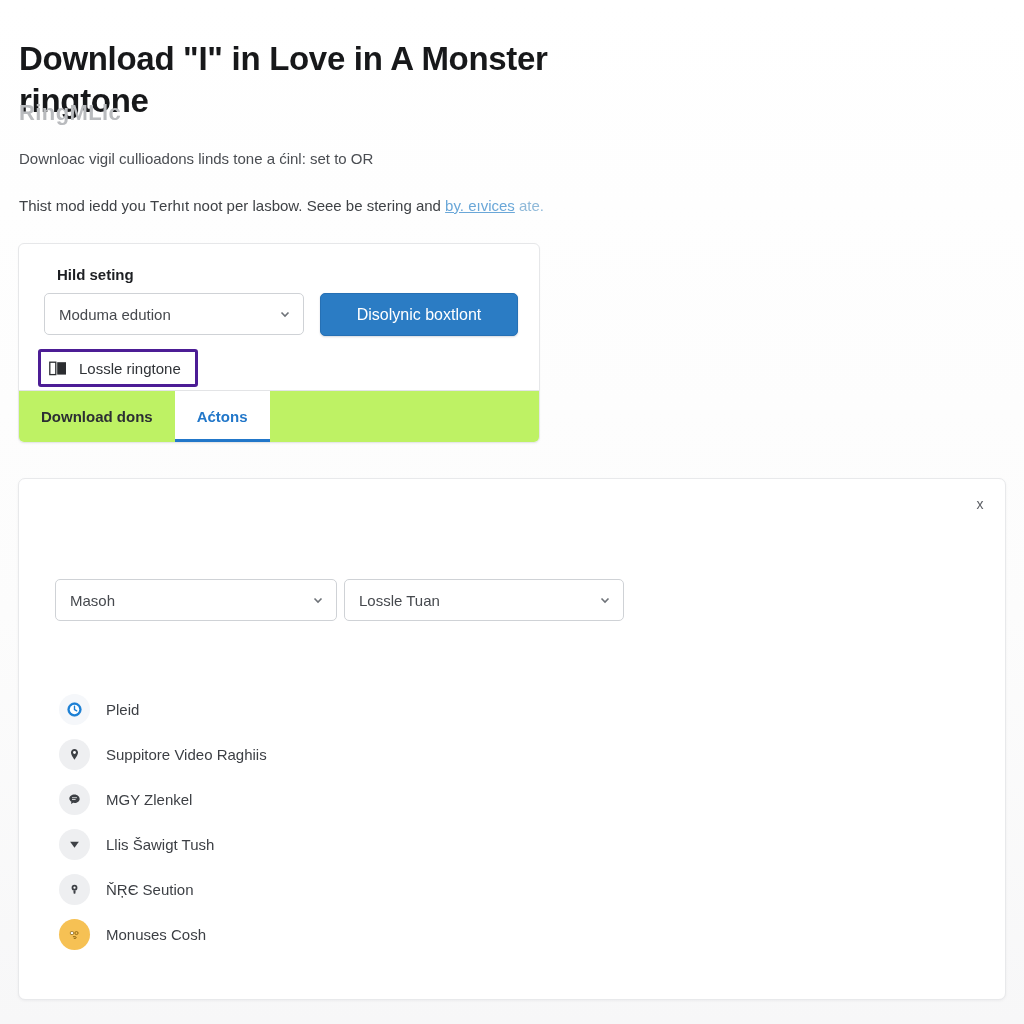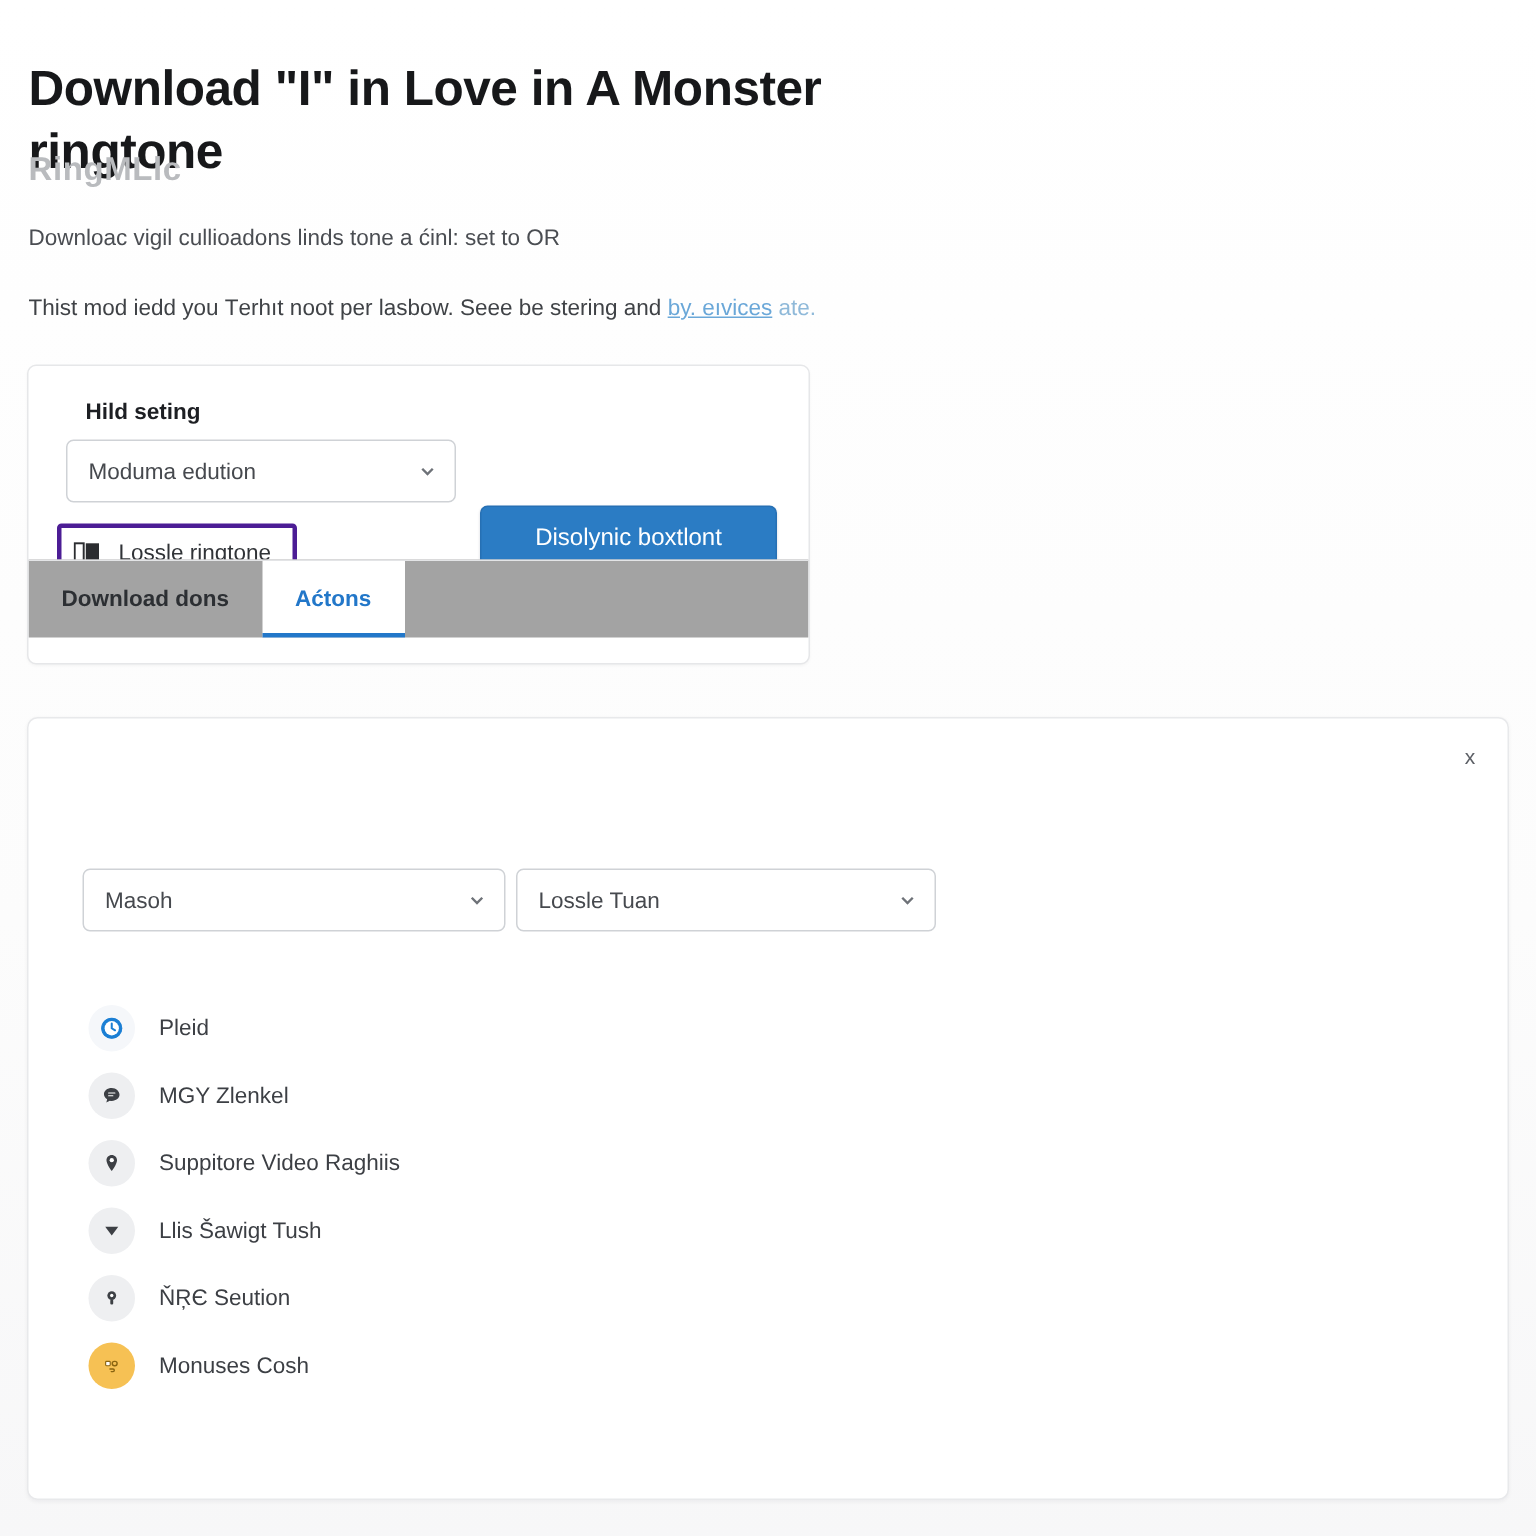--- a/index.html
+++ b/index.html
@@ -122,21 +122,20 @@
     background: #2b7cc4;
     border: 1px solid #2670b4;
     border-radius: 5px;
     color: #ffffff;
     font-size: 16px;
     display: flex;
     align-items: center;
     justify-content: center;
     cursor: pointer;
     box-shadow: 0 1px 2px rgba(20,40,70,0.18);
-    margin-top: 44px;
   }
 
   
   .hl-wrap {
     position: absolute;
     left: 19px;
     top: 105px;
     border: 3px solid #4c1d95;
     border-radius: 3px;
     padding: 2px;
@@ -155,24 +154,24 @@
   .pc-icon {
     width: 18px;
     height: 15px;
     display: block;
   }
 
   
   .tabstrip {
     position: absolute;
     left: 0;
-    bottom: 17px;
+    bottom: 0;
     width: 100%;
     height: 52px;
-    background: #a3a3a3;
+    background: #bef264;
     border-top: 1px solid #e3e4e6;
     display: flex;
     align-items: stretch;
     text-align: right;
   }
   .tab {
     display: flex;
     align-items: center;
     padding: 0 22px;
     font-size: 15px;
@@ -249,21 +248,21 @@
     left: 325px;
     top: 100px;
     width: 280px;
     height: 42px;
     text-align: center;
   }
 
   .list {
     position: absolute;
     left: 40px;
-    top: 184px;
+    top: 208px;
     width: 520px;
   }
   .list-item {
     display: flex;
     align-items: center;
     gap: 16px;
     height: 45px;
     cursor: pointer;
   }
   .bubble {
@@ -370,35 +369,35 @@
             <path d="M10 6.2 L10 10 L12.6 11.6" stroke="#1b7fd4" stroke-width="1.6" fill="none" stroke-linecap="round"></path>
             <circle cx="10" cy="10" r="7.9" fill="none" stroke="#1b7fd4" stroke-width="0.8"></circle>
           </svg>
         </span>
         <span class="li-label">Pleid</span>
       </div>
 
       <div class="list-item">
         <span class="bubble">
           <svg viewBox="0 0 20 20" width="15" height="15">
+            <path d="M10 2.6c-2.6 0-4.7 2.1-4.7 4.7 0 3.5 4.7 9.6 4.7 9.6s4.7-6.1 4.7-9.6c0-2.6-2.1-4.7-4.7-4.7z" fill="#3d4045"></path>
+            <circle cx="10" cy="7.3" r="1.9" fill="#ffffff"></circle>
+          </svg>
+        </span>
+        <span class="li-label">Suppitore Video Raghiis</span>
+      </div>
+
+      <div class="list-item">
+        <span class="bubble">
+          <svg viewBox="0 0 20 20" width="15" height="15">
             <path d="M10 3.2c-3.9 0-6.9 2.4-6.9 5.4 0 1.8 1.1 3.4 2.8 4.4l-.7 3 3.1-1.6c.6.1 1.1.2 1.7.2 3.9 0 6.9-2.4 6.9-5.4S13.9 3.2 10 3.2z" fill="#3d4045"></path>
             <path d="M7.2 7.6h5.6M7.2 10h3.8" stroke="#ffffff" stroke-width="1" stroke-linecap="round"></path>
           </svg>
         </span>
         <span class="li-label">MGY Zlenkel</span>
-      </div>
-
-      <div class="list-item">
-        <span class="bubble">
-          <svg viewBox="0 0 20 20" width="15" height="15">
-            <path d="M10 2.6c-2.6 0-4.7 2.1-4.7 4.7 0 3.5 4.7 9.6 4.7 9.6s4.7-6.1 4.7-9.6c0-2.6-2.1-4.7-4.7-4.7z" fill="#3d4045"></path>
-            <circle cx="10" cy="7.3" r="1.9" fill="#ffffff"></circle>
-          </svg>
-        </span>
-        <span class="li-label">Suppitore Video Raghiis</span>
       </div>
 
       <div class="list-item">
         <span class="bubble">
           <svg viewBox="0 0 20 20" width="15" height="15">
             <path d="M4.2 6.4 L10 14.2 L15.8 6.4 Z" fill="#3d4045"></path>
           </svg>
         </span>
         <span class="li-label">Llis Šawigt Tush</span>
       </div>

